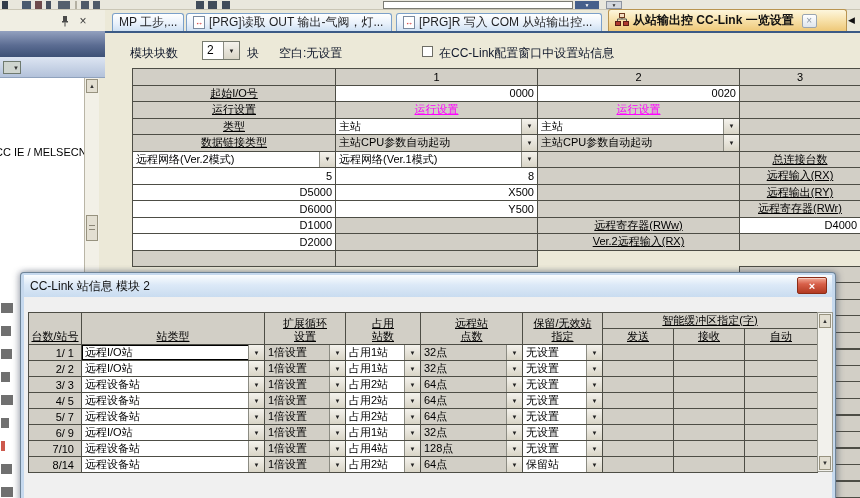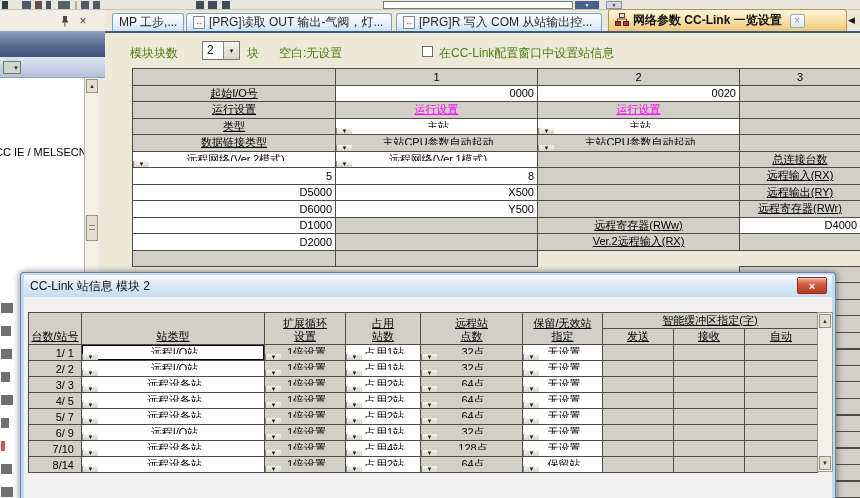--- a/index.html
+++ b/index.html
@@ -31,36 +31,36 @@
   
   #tab-underline { position:absolute; left:105px; top:31px; width:755px; height:2px; background:#3b5a85; z-index:2; }
   .tab { position:absolute; top:13px; height:18px; background:linear-gradient(#ffffff,#e9f1fb 55%,#cfe1f3); border:1px solid #7ba0c9; border-bottom:none; border-radius:3px 3px 0 0; display:flex; align-items:center; padding:0 6px; font-size:12px; color:#1f2023; white-space:nowrap; overflow:hidden; z-index:2; }
   .tab-active { top:9px; height:22px; background:linear-gradient(#fdf6dd,#f8e3ae 45%,#eec878); border:1px solid #b99450; border-bottom:none; font-weight:bold; color:#111; z-index:3; }
   .prgicon { width:12px; height:13px; background:#fff; border:1px solid #7a8aa0; color:#cc1111; font-size:8px; line-height:11px; text-align:center; margin-right:4px; flex:none; }
   .tabclose { width:15px; height:14px; margin-left:8px; background:linear-gradient(#ffffff,#dfe5ec); border:1px solid #9aa5b1; border-radius:2px; color:#8a95a3; font-size:10px; font-weight:normal; display:flex; align-items:center; justify-content:center; flex:none; }
   #tabscroll-left { position:absolute; left:848px; top:15px; font-size:9px; color:#111; z-index:3; }
   .neticon { margin-right:4px; flex:none; }
 
   
-  .lbl { position:absolute; font-size:12px; color:#4d7c0f; z-index:1; }
+  .lbl { position:absolute; font-size:12px; color:#0f172a; z-index:1; }
   #mcombo { position:absolute; left:202px; top:41px; width:38px; height:19px; background:#fff; border:1px solid #767a6e; display:flex; z-index:1; }
   #mcombo .t { flex:1; font-size:12px; padding-left:4px; line-height:17px; }
   .dbtn { width:16px; align-self:stretch; background:linear-gradient(#f4f2ec,#d9d5c7); border-left:1px solid #8b8b82; display:flex; align-items:center; justify-content:center; font-size:6px; color:#222; flex:none; }
   #chk { position:absolute; left:422px; top:46px; width:11px; height:11px; background:#fff; border:1px solid #6d6d66; z-index:1; }
 
   
   #pgrid { position:absolute; left:132px; top:68px; display:grid; grid-template-columns:203px 202px 202px 121px; grid-auto-rows:16.5px; border-top:1px solid #4d4d45; border-left:1px solid #4d4d45; font-size:11px; z-index:1; }
   .c { border-right:1px solid #4d4d45; border-bottom:1px solid #4d4d45; overflow:hidden; display:flex; align-items:center; }
   .labc { background:#d2cfc6; justify-content:center;text-decoration:underline; }
   .hdc  { background:#d2cfc6; justify-content:center; }
   .valc { background:#fff; justify-content:flex-end; padding-right:3px; }
   .lnkc { background:#d2cfc6; justify-content:center; }
   .lnkc span { color:#ff00ff; text-decoration:underline; }
   .g3 { background:#d2cfc6; }
-  .dd { background:#fff;flex-direction:column; }
+  .dd { background:#fff; }
   .dd .t { flex:1; padding-left:3px; white-space:nowrap; overflow:hidden; }
   .ddg { background:#d2cfc6; }
   .focuscell { box-shadow:inset 0 0 0 1px #000; }
   #col3strip { position:absolute; left:739px; top:266px; width:121px; height:232px; background:repeating-linear-gradient(to bottom,#4d4d45 0 1px,#d2cfc6 1px 16.5px); border-left:1px solid #4d4d45; z-index:1; }
 
   
   #dlg { position:absolute; left:20px; top:272px; width:816px; height:230px; background:#c6d9ee; border:1px solid #6e8498; border-bottom:none; border-radius:4px 4px 0 0; box-shadow:2px 0 6px rgba(70,80,100,.45), -2px 0 6px rgba(70,80,100,.35); z-index:10; }
   #dlg-title { position:absolute; left:3px; top:2px; right:3px; height:22px; background:linear-gradient(#fbfdfe,#dcE9f7 45%,#c9dcf0); display:flex; align-items:center; padding-left:6px; font-size:12px; color:#111; }
   #dlg-close { position:absolute; top:4px; right:8px; width:30px; height:17px; background:linear-gradient(#f2ab97,#d8604a 40%,#b23a22); border:1px solid #8c2c17; border-radius:2px; color:#fff; font-size:11px; font-weight:bold; display:flex; align-items:center; justify-content:center; box-shadow:inset 0 1px 0 rgba(255,255,255,.45); z-index:11; }
   #dlg-body { position:absolute; left:3px; top:24px; right:3px; bottom:0; background:#f0f0f0; }
@@ -142,21 +142,21 @@
   </div>
   <div class="tab tab-active" style="left:608px;width:239px;">
     <span class="neticon">
       <svg width="14" height="13" viewBox="0 0 14 13">
           <path d="M7 4 v2 M2.5 8 V6 h9 v2" stroke="#555" fill="none"></path>
           <rect x="4.5" y="0.5" width="5" height="4" fill="#f4ddc2" stroke="#703a20"></rect>
           <rect x="0.5" y="8.5" width="5" height="4" fill="#b03a2e" stroke="#5c1d16"></rect>
           <rect x="8.5" y="8.5" width="5" height="4" fill="#b03a2e" stroke="#5c1d16"></rect>
         </svg>
     </span>
-    <span>网络参数  CC-Link 一览设置</span>
+    <span>从站输出控  CC-Link 一览设置</span>
     <span class="tabclose">×</span>
   </div>
   <span id="tabscroll-left">◀</span>
 
   <span class="lbl" style="left:130px;top:45px;">模块块数</span>
   <div id="mcombo">
     <span class="t">2</span>
     <span class="dbtn">▼</span>
   </div>
   <span class="lbl" style="left:247px;top:45px;">块</span>

